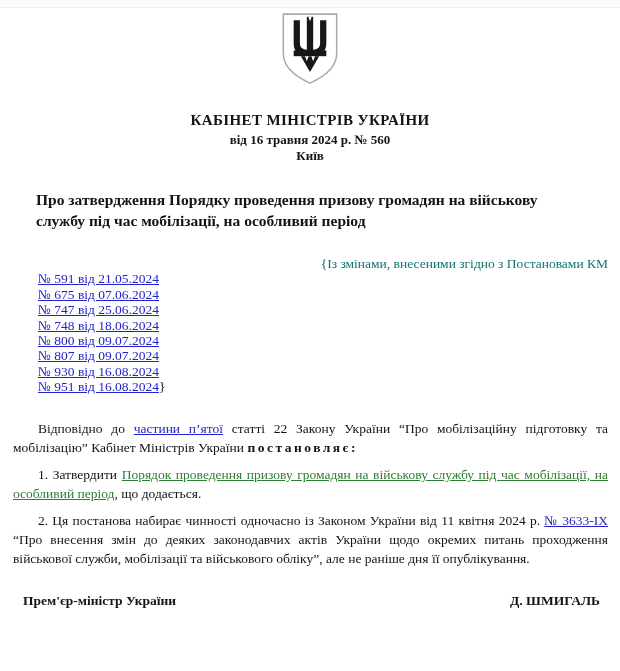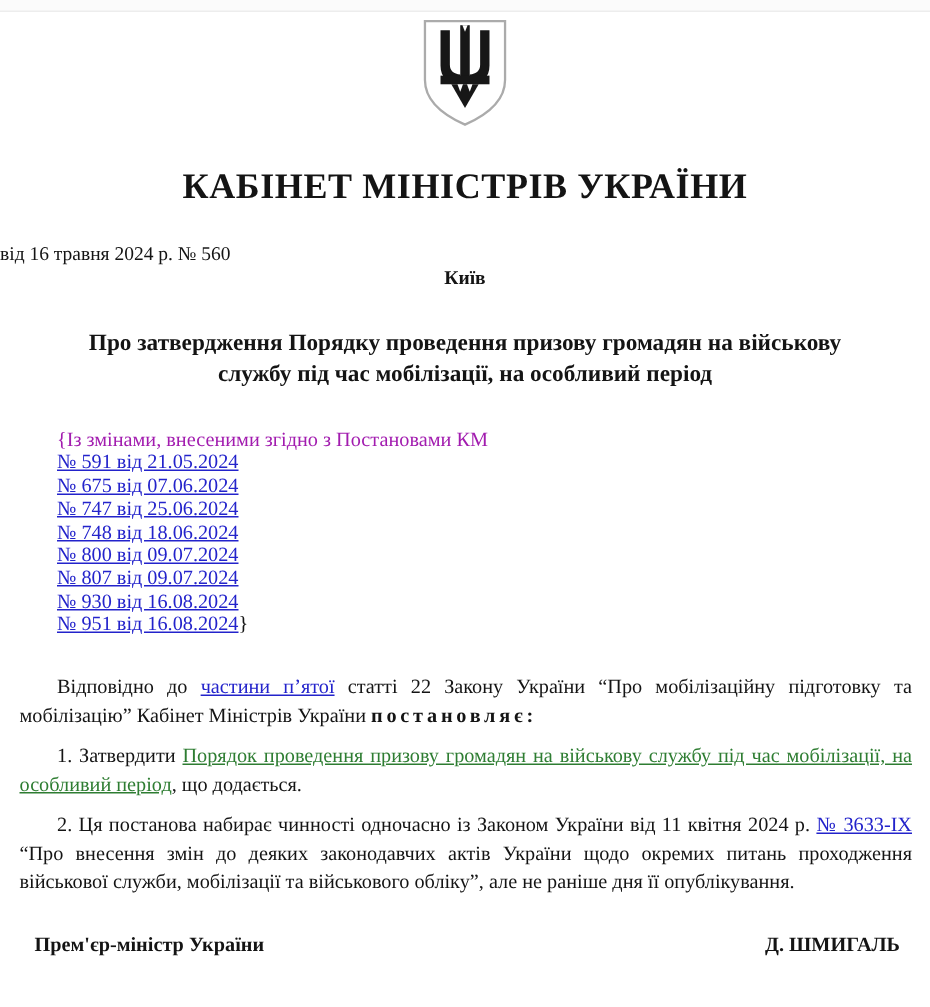--- a/index.html
+++ b/index.html
@@ -8,32 +8,32 @@
     width: 620px; height: 671px;
     font-family: "Liberation Serif", "DejaVu Serif", serif;
     color: #141414;
     overflow: hidden;
     position: relative;
   }
   .topbar { height: 8px; background: #fbfbfb; border-bottom: 1px solid #ededed; }
   .emblem-wrap { display: flex; justify-content: center; padding-top: 4px; }
   .emblem { width: 58px; height: 73px; display: block; }
 
-  .org      { text-align: center; margin-top: 27px; font-weight: bold; font-size: 24px; letter-spacing: .4px; }
+  .org      { text-align: center; margin-top: 27px; font-weight: bold; font-size: 15px; letter-spacing: .4px; }
   .doc-type { text-align: center; margin-top: 12px; font-weight: bold; font-size: 19.5px; letter-spacing: .4px; }
-  .date-line{ margin-top: 22px; font-weight: normal; font-size: 13px; }
+  .date-line{ text-align: center; margin-top: 3px; font-weight: bold; font-size: 13px; }
   .city     { text-align: center; font-weight: bold; font-size: 13px; }
 
   .title {
-    text-align: center; margin: 25px auto 0; max-width: 548px;
+    text-align: left; margin: 25px auto 0; max-width: 548px;
     font-weight: bold; font-size: 15.5px; line-height: 21px;
   }
 
   .amendments { margin: 25px 12px 0 38px; font-size: 13.5px; line-height: 15.4px; }
-  .am-intro { color: #a21caf; }
+  .am-intro { color: #0f766e; text-align: right; }
 
   a { text-decoration: underline; cursor: pointer; }
   .blue-link  { color: var(--link-blue, #2323CB); }
   .green-link { color: var(--link-green, #2E7D32); }
   .brace { color: #141414; }
 
   .body-p {
     margin: 8px 12px 0 13px;
     text-align: justify; text-indent: 25px;
     font-size: 13.5px; line-height: 19px;

